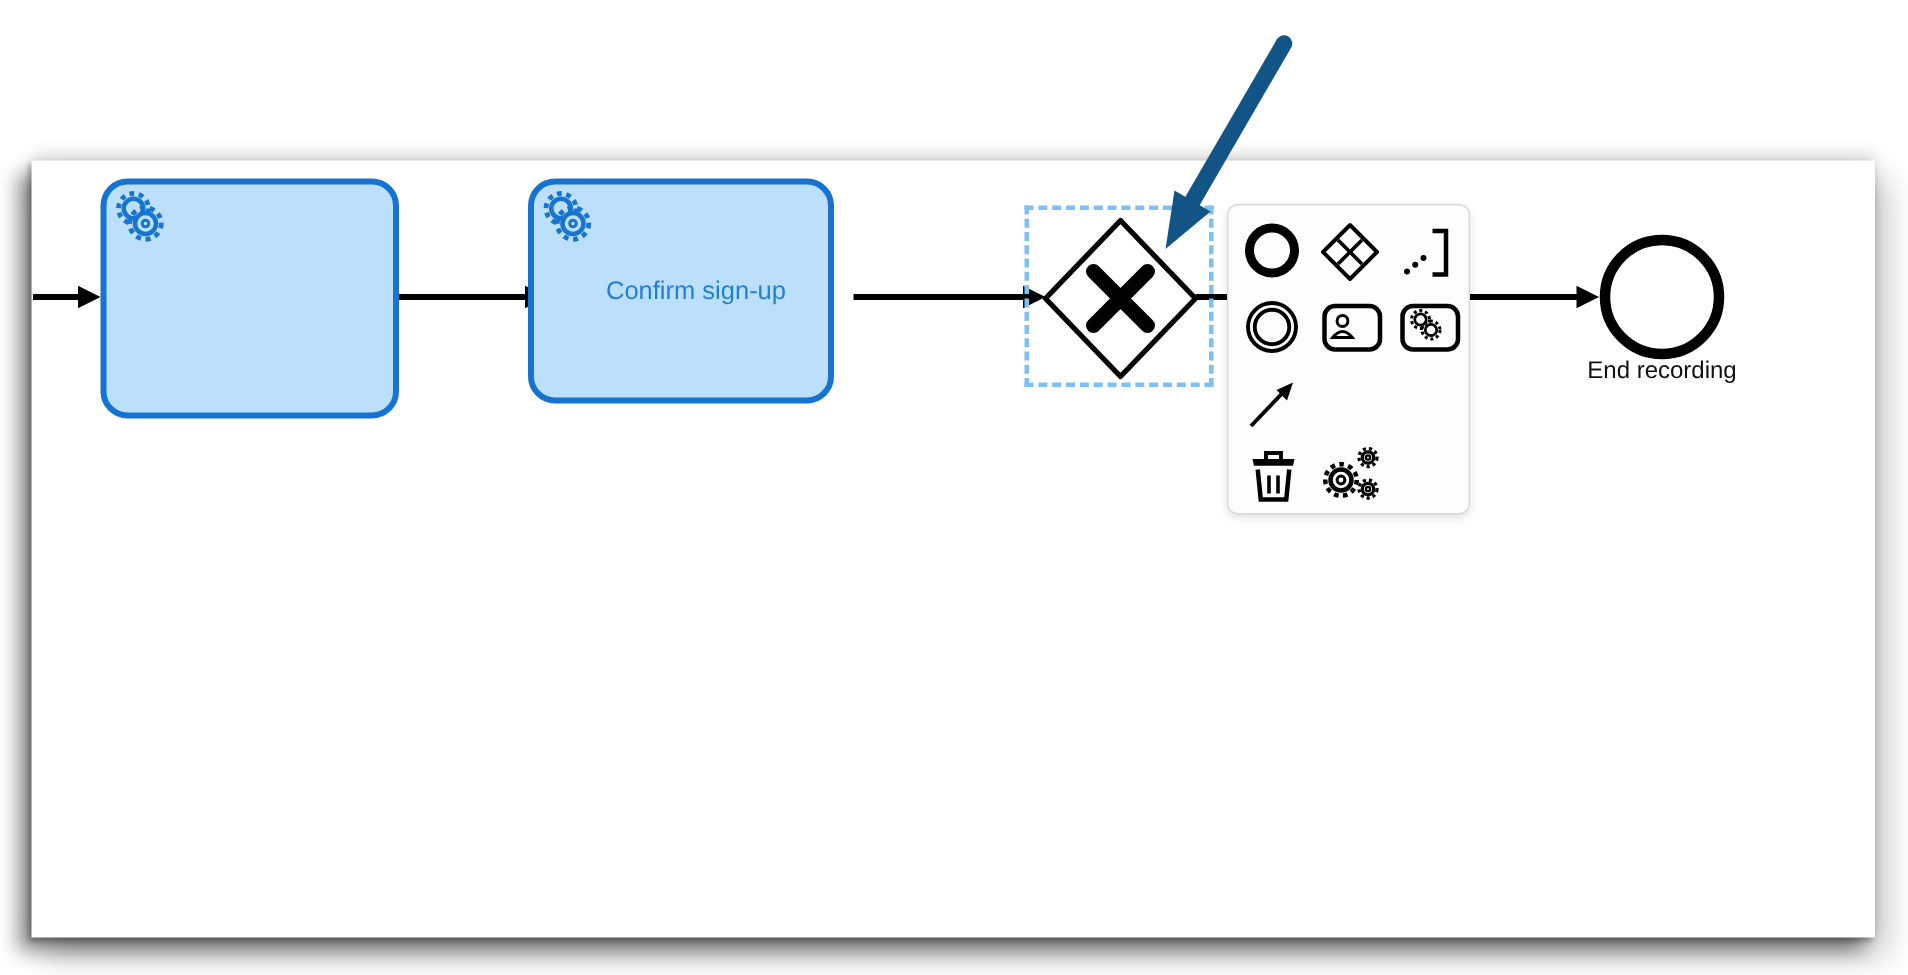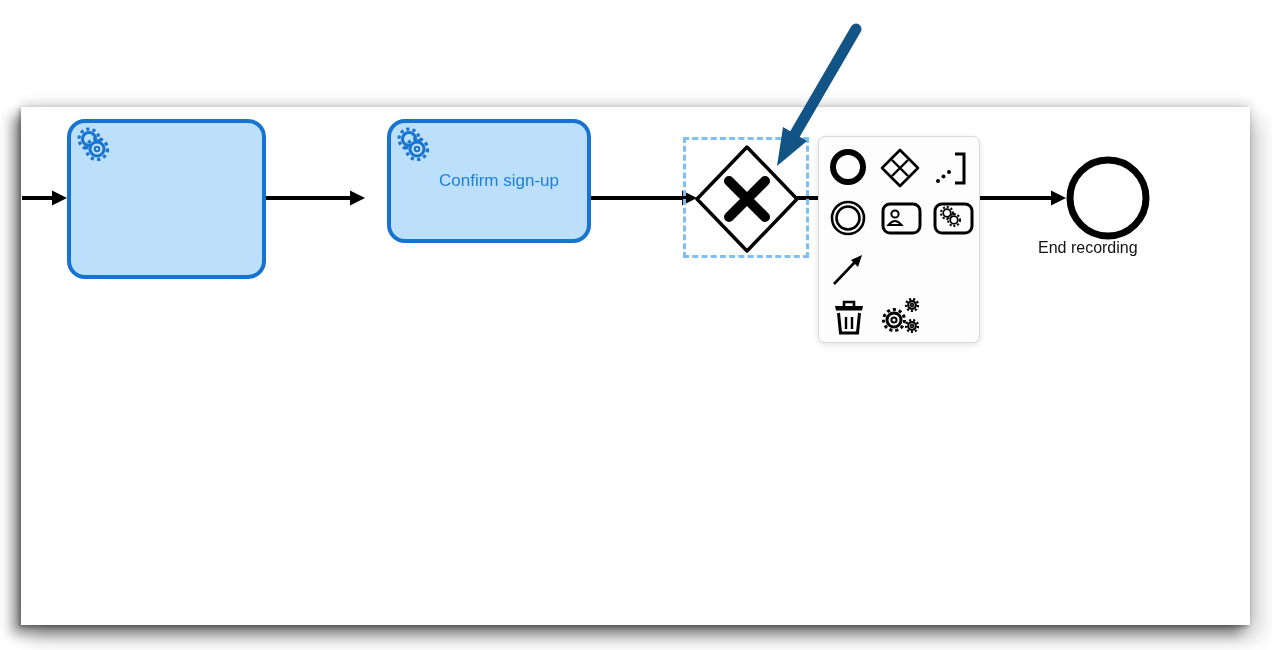--- a/index.html
+++ b/index.html
@@ -22,31 +22,31 @@
   .diagram-svg{position:absolute;left:0;top:0;width:1272px;height:650px;z-index:2;}
   
   .task{
     position:absolute;z-index:2;box-sizing:border-box;
     background:#BCDFFB;border:4px solid #1673D2;border-radius:18px;
     display:flex;align-items:center;justify-content:center;text-align:center;
     color:#1F80DC;font-size:17px;line-height:26px;
   }
   .task .gear-marker{position:absolute;left:3px;top:3px;}
   .task-1{left:67px;top:119px;width:199px;height:160px;}
-  .task-2{left:387px;top:119px;width:204px;height:124px;padding-left:20px;}
+  .task-2{left:352px;top:119px;width:204px;height:150px;padding-left:20px;}
   .task-label{max-width:150px;}
   
   .selection-outline{
     position:absolute;left:683px;top:137px;width:126px;height:121px;z-index:3;
     border:3px dashed #7EC0F4;box-sizing:border-box;
   }
   
   .end-label{
     position:absolute;left:1038px;top:239px;width:140px;z-index:2;
-    color:#111;font-size:16px;
+    text-align:center;color:#111;font-size:16px;
   }
   
   .context-pad{
     position:absolute;left:818px;top:136px;width:162px;height:207px;z-index:4;
     background:#FDFDFD;border:1px solid #D9D9D9;border-radius:7px;
     box-shadow:0 2px 6px rgba(0,0,0,0.12);box-sizing:border-box;
   }
   .pad-entry{
     position:absolute;width:46px;height:46px;padding:0;margin:0;
     background:transparent;border:none;cursor:pointer;

